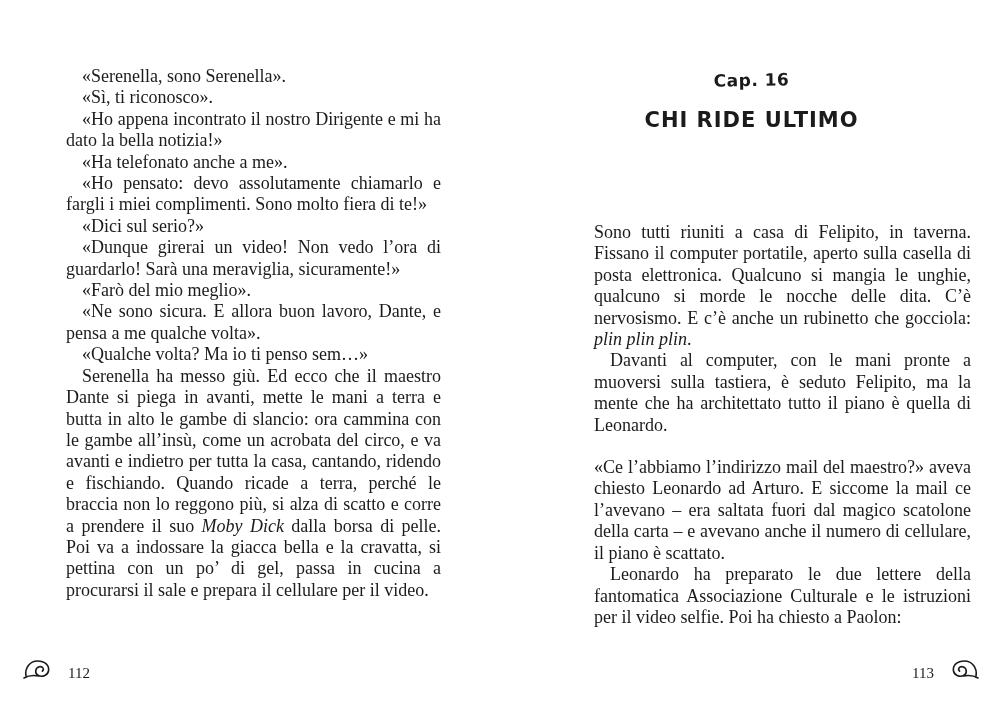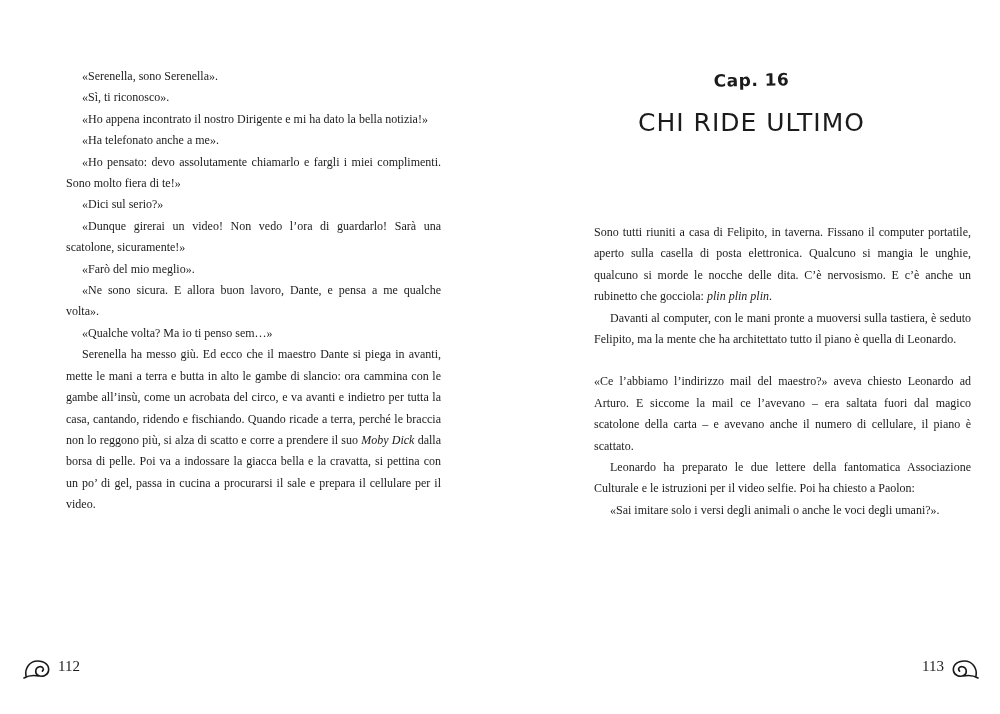--- a/index.html
+++ b/index.html
@@ -5,21 +5,21 @@
   html,body{margin:0;padding:0;background:#e9e9e9;}
   .spread{
     position:relative;width:1000px;height:714px;margin:0 auto;
     background:#ffffff;outline:1px solid #d9d9d9;overflow:hidden;
     color:#1b1b1b;
   }
   .text-col{position:absolute;}
   .para{
     margin:0;
     font-family:"Liberation Serif", serif;
-    font-size:12px;
+    font-size:18px;
     line-height:21.4px;
     text-align:justify;
     color:#1b1b1b;
   }
   .para.indent{text-indent:16px;}
   .para.gap{margin-top:21px;}
   .it{font-style:italic;}
 
   .left-col{left:66px;top:66px;width:375px;}
   .right-col{left:594px;top:222px;width:377px;}
@@ -28,25 +28,25 @@
     position:absolute;left:563px;top:70px;width:377px;text-align:center;
   }
   .chap-label{
     font-family:"DejaVu Sans", sans-serif;
     font-weight:700;font-size:17px;letter-spacing:.5px;
     transform:rotate(-1deg);
     margin-bottom:18px;
   }
   .chap-title{
     font-family:"DejaVu Sans", sans-serif;
-    font-weight:400;font-size:25px;letter-spacing:1px;
+    font-weight:700;font-size:21px;letter-spacing:1px;
   }
 
   .footer{
-    position:absolute;bottom:32px;display:flex;align-items:flex-start;
+    position:absolute;bottom:32px;display:flex;align-items:flex-end;gap:10px;
   }
   .footer-left{left:22px;}
   .footer-right{right:20px;}
   .pagenum{
     font-family:"Liberation Serif", serif;
     font-size:15px;color:#1b1b1b;
   }
   .icon{display:inline-block;line-height:0;}
   .icon.mirrored{transform:scaleX(-1);}
 </style>
@@ -55,38 +55,37 @@
 
 <div class="spread">
 
   <div class="text-col left-col">
       <p class="para indent"><span>«Serenella, sono Serenella».</span></p>
       <p class="para indent"><span>«Sì, ti riconosco».</span></p>
       <p class="para indent"><span>«Ho appena incontrato il nostro Dirigente e mi ha dato la bella notizia!»</span></p>
       <p class="para indent"><span>«Ha telefonato anche a me».</span></p>
       <p class="para indent"><span>«Ho pensato: devo assolutamente chiamarlo e fargli i miei complimenti. Sono molto fiera di te!»</span></p>
       <p class="para indent"><span>«Dici sul serio?»</span></p>
-      <p class="para indent"><span>«Dunque girerai un video! Non vedo l’ora di guardarlo! Sarà una scatolone, sicuramente!»</span></p>
+      <p class="para indent"><span>«Dunque girerai un video! Non vedo l’ora di guardarlo! Sarà una meraviglia, sicuramente!»</span></p>
       <p class="para indent"><span>«Farò del mio meglio».</span></p>
       <p class="para indent"><span>«Ne sono sicura. E allora buon lavoro, Dante, e pensa a me qualche volta».</span></p>
       <p class="para indent"><span>«Qualche volta? Ma io ti penso sem…»</span></p>
       <p class="para indent"><span>Serenella ha messo giù. Ed ecco che il maestro Dante si piega in avanti, mette le mani a terra e butta in alto le gambe di slancio: ora cammina con le gambe all’insù, come un acrobata del circo, e va avanti e indietro per tutta la casa, cantando, ridendo e fischiando. Quando ricade a terra, perché le braccia non lo reggono più, si alza di scatto e corre a prendere il suo </span><span class="it">Moby Dick</span><span> dalla borsa di pelle. Poi va a indossare la giacca bella e la cravatta, si pettina con un po’ di gel, passa in cucina a procurarsi il sale e prepara il cellulare per il video.</span></p>
     </div>
 
   <div class="chap-header">
     <div class="chap-label">Cap. 16</div>
     <div class="chap-title">CHI RIDE ULTIMO</div>
   </div>
 
   <div class="text-col right-col">
       <p class="para"><span>Sono tutti riuniti a casa di Felipito, in taverna. Fissano il computer portatile, aperto sulla casella di posta elettronica. Qualcuno si mangia le unghie, qualcuno si morde le nocche delle dita. C’è nervosismo. E c’è anche un rubinetto che gocciola: </span><span class="it">plin plin plin</span><span>.</span></p>
       <p class="para indent"><span>Davanti al computer, con le mani pronte a muoversi sulla tastiera, è seduto Felipito, ma la mente che ha architettato tutto il piano è quella di Leonardo.</span></p>
       <p class="para gap"><span>«Ce l’abbiamo l’indirizzo mail del maestro?» aveva chiesto Leonardo ad Arturo. E siccome la mail ce l’avevano – era saltata fuori dal magico scatolone della carta – e avevano anche il numero di cellulare, il piano è scattato.</span></p>
       <p class="para indent"><span>Leonardo ha preparato le due lettere della fantomatica Associazione Culturale e le istruzioni per il video selfie. Poi ha chiesto a Paolon:</span></p>
-      <p class="para indent"><span>«Sai imitare solo i versi degli animali o anche le voci degli umani?».</span></p>
     </div>
 
   <div class="footer footer-left">
     <span class="icon">
       <svg width="36" height="24" viewBox="0 0 36 24" aria-hidden="true">
         <path d="M2 20 C7 17 12 17 17 18
                  M4 18 C2.5 10 8 3 15.5 3
                  C23 3 27.5 7.5 26.5 13
                  C25.6 17.5 20 19.5 16 17.2
                  C12.4 15.1 13.2 9.6 17.4 8.7

